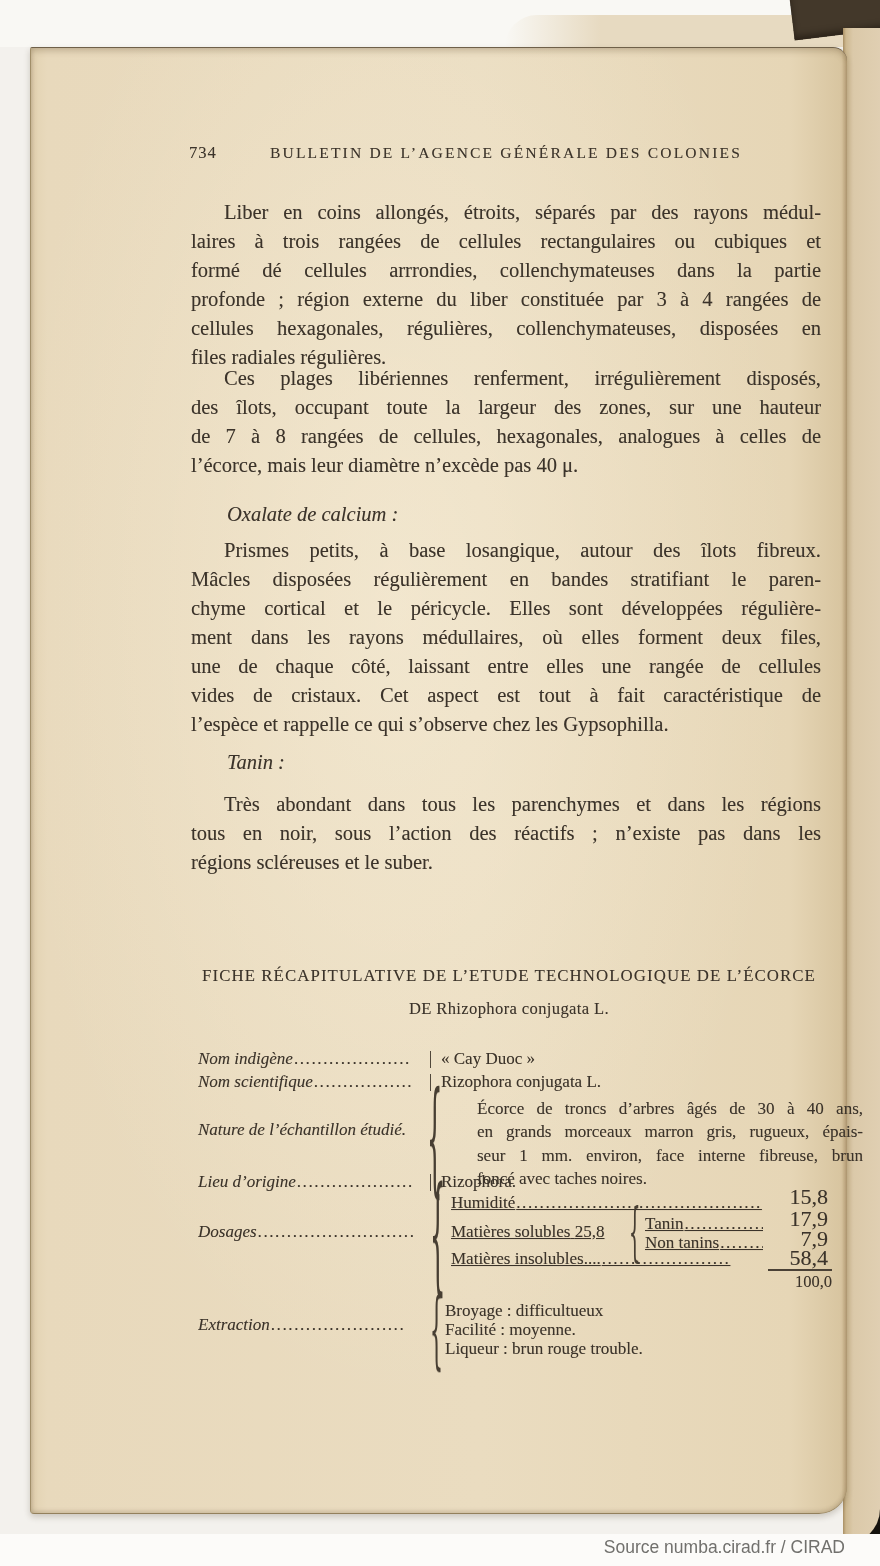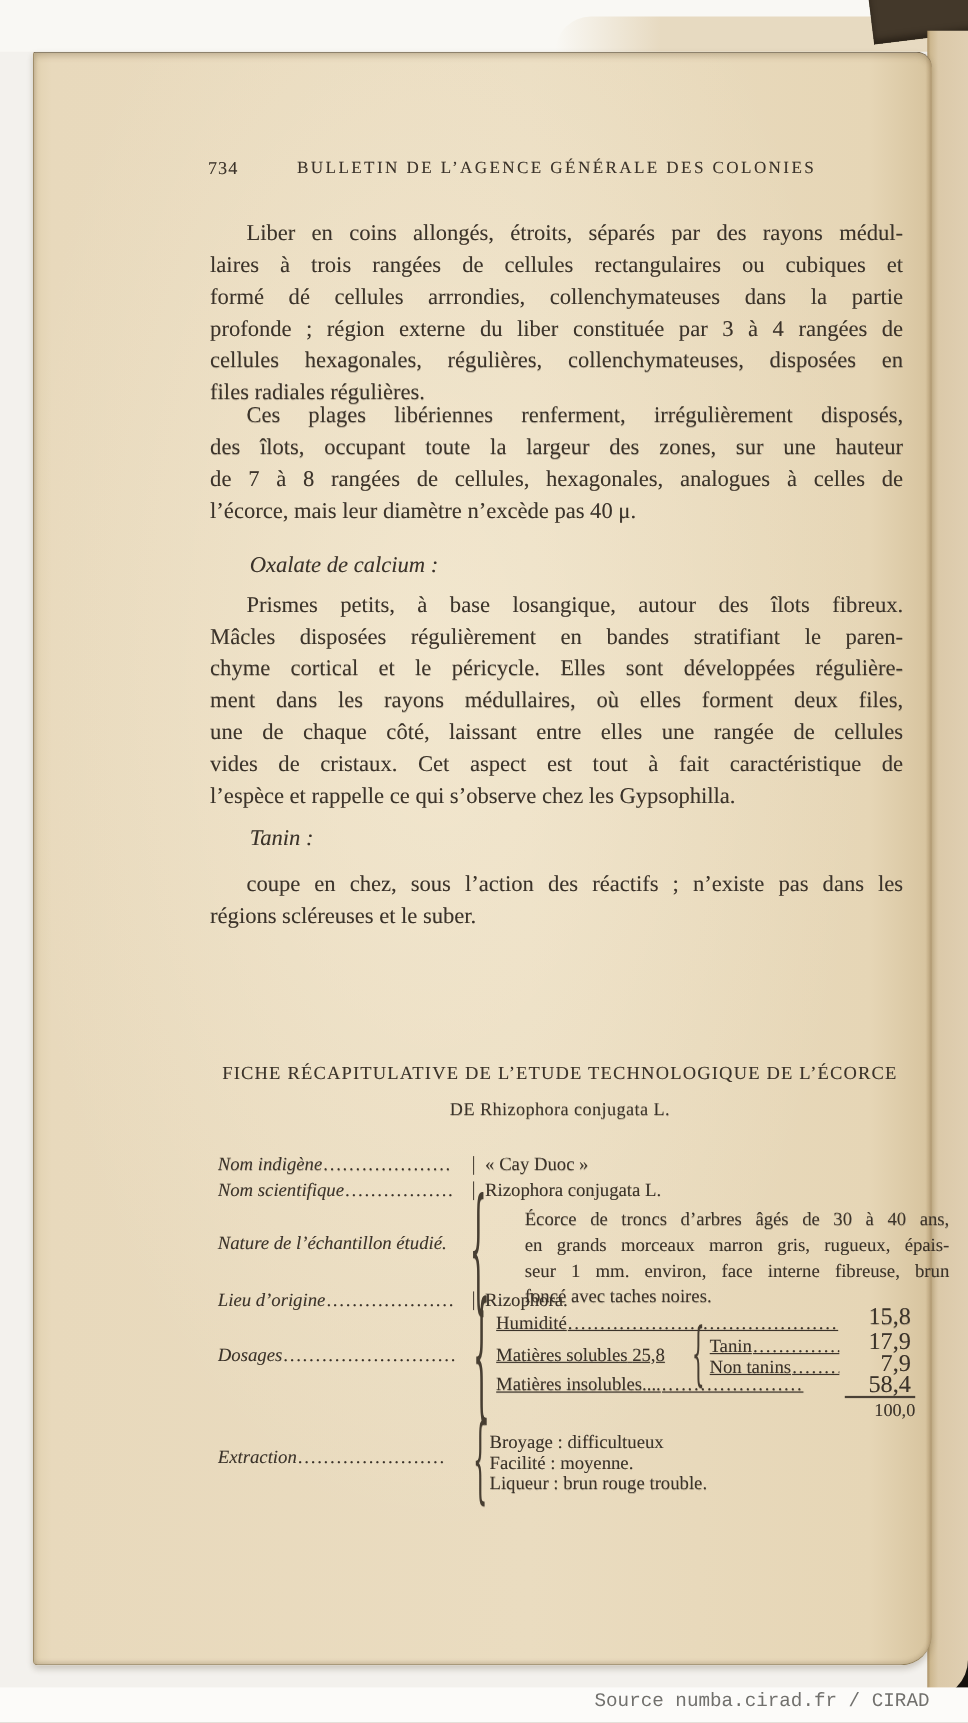--- a/index.html
+++ b/index.html
@@ -57,21 +57,21 @@
   .natlabel{position:absolute;left:167px;top:1072px;font-size:17px;font-style:italic;white-space:nowrap;}
   .dline{position:absolute;font-size:17px;white-space:nowrap;overflow:hidden;text-decoration:underline;}
   .num{position:absolute;left:735px;width:62px;font-size:22px;text-align:right;white-space:nowrap;}
   .totrule{position:absolute;left:737px;top:1221px;width:64px;height:1.6px;background:#4a4136;}
   .total{position:absolute;left:731px;top:1224px;width:70px;font-size:16.5px;text-align:right;}
   .brace{position:absolute;font-family:"DejaVu Serif",serif;color:#473e32;font-weight:400;}
   .brace span{display:inline-block;}
   .ext{position:absolute;left:414px;top:1253px;width:360px;font-size:17px;line-height:19.2px;}
   
   .footer{position:absolute;left:0;bottom:0;width:880px;height:32px;background:#fcfbf9;z-index:6;}
-  .footer span{position:absolute;right:35px;top:3px;font-family:Liberation Mono, monospace;
+  .footer span{position:absolute;right:35px;top:3px;font-family:Liberation Sans, sans-serif;
     font-size:17.5px;color:#71706d;text-shadow:none;}
 </style>
 </head>
 <body>
 
 <div class="stage">
 
   <div class="white-sheet"></div>
   <div class="cream-top"></div>
   <div class="cover-top"></div>
@@ -107,21 +107,22 @@
         <div class="tline"><span>chyme cortical et le péricycle. Elles sont développées régulière-</span></div>
         <div class="tline"><span>ment dans les rayons médullaires, où elles forment deux files,</span></div>
         <div class="tline"><span>une de chaque côté, laissant entre elles une rangée de cellules</span></div>
         <div class="tline"><span>vides de cristaux. Cet aspect est tout à fait caractéristique de</span></div>
         <div class="tline tline-last"><span>l’espèce et rappelle ce qui s’observe chez les </span><span class="it">Gypsophilla</span><span>.</span></div>
       </div>
 
     <div class="sechead" style="top:703px">Tanin :</div>
 
     <div class="para indent" style="top:742px">
-        <div class="tline"><span>coupe en chez, sous l’action des réactifs ; n’existe pas dans les</span></div>
+        <div class="tline"><span>Très abondant dans tous les parenchymes et dans les régions</span></div>
+        <div class="tline"><span>tous en noir, sous l’action des réactifs ; n’existe pas dans les</span></div>
         <div class="tline tline-last"><span>régions scléreuses et le suber.</span></div>
       </div>
 
     <div class="ftitle">FICHE RÉCAPITULATIVE DE L’ETUDE TECHNOLOGIQUE DE L’ÉCORCE</div>
     <div class="fsub">
       <span>DE </span><span class="it">Rhizophora conjugata</span><span> L.</span>
     </div>
 
     <div class="frow-label" style="top:1001px">
       <span class="flab">Nom indigène</span><span class="fdot">....................</span>

